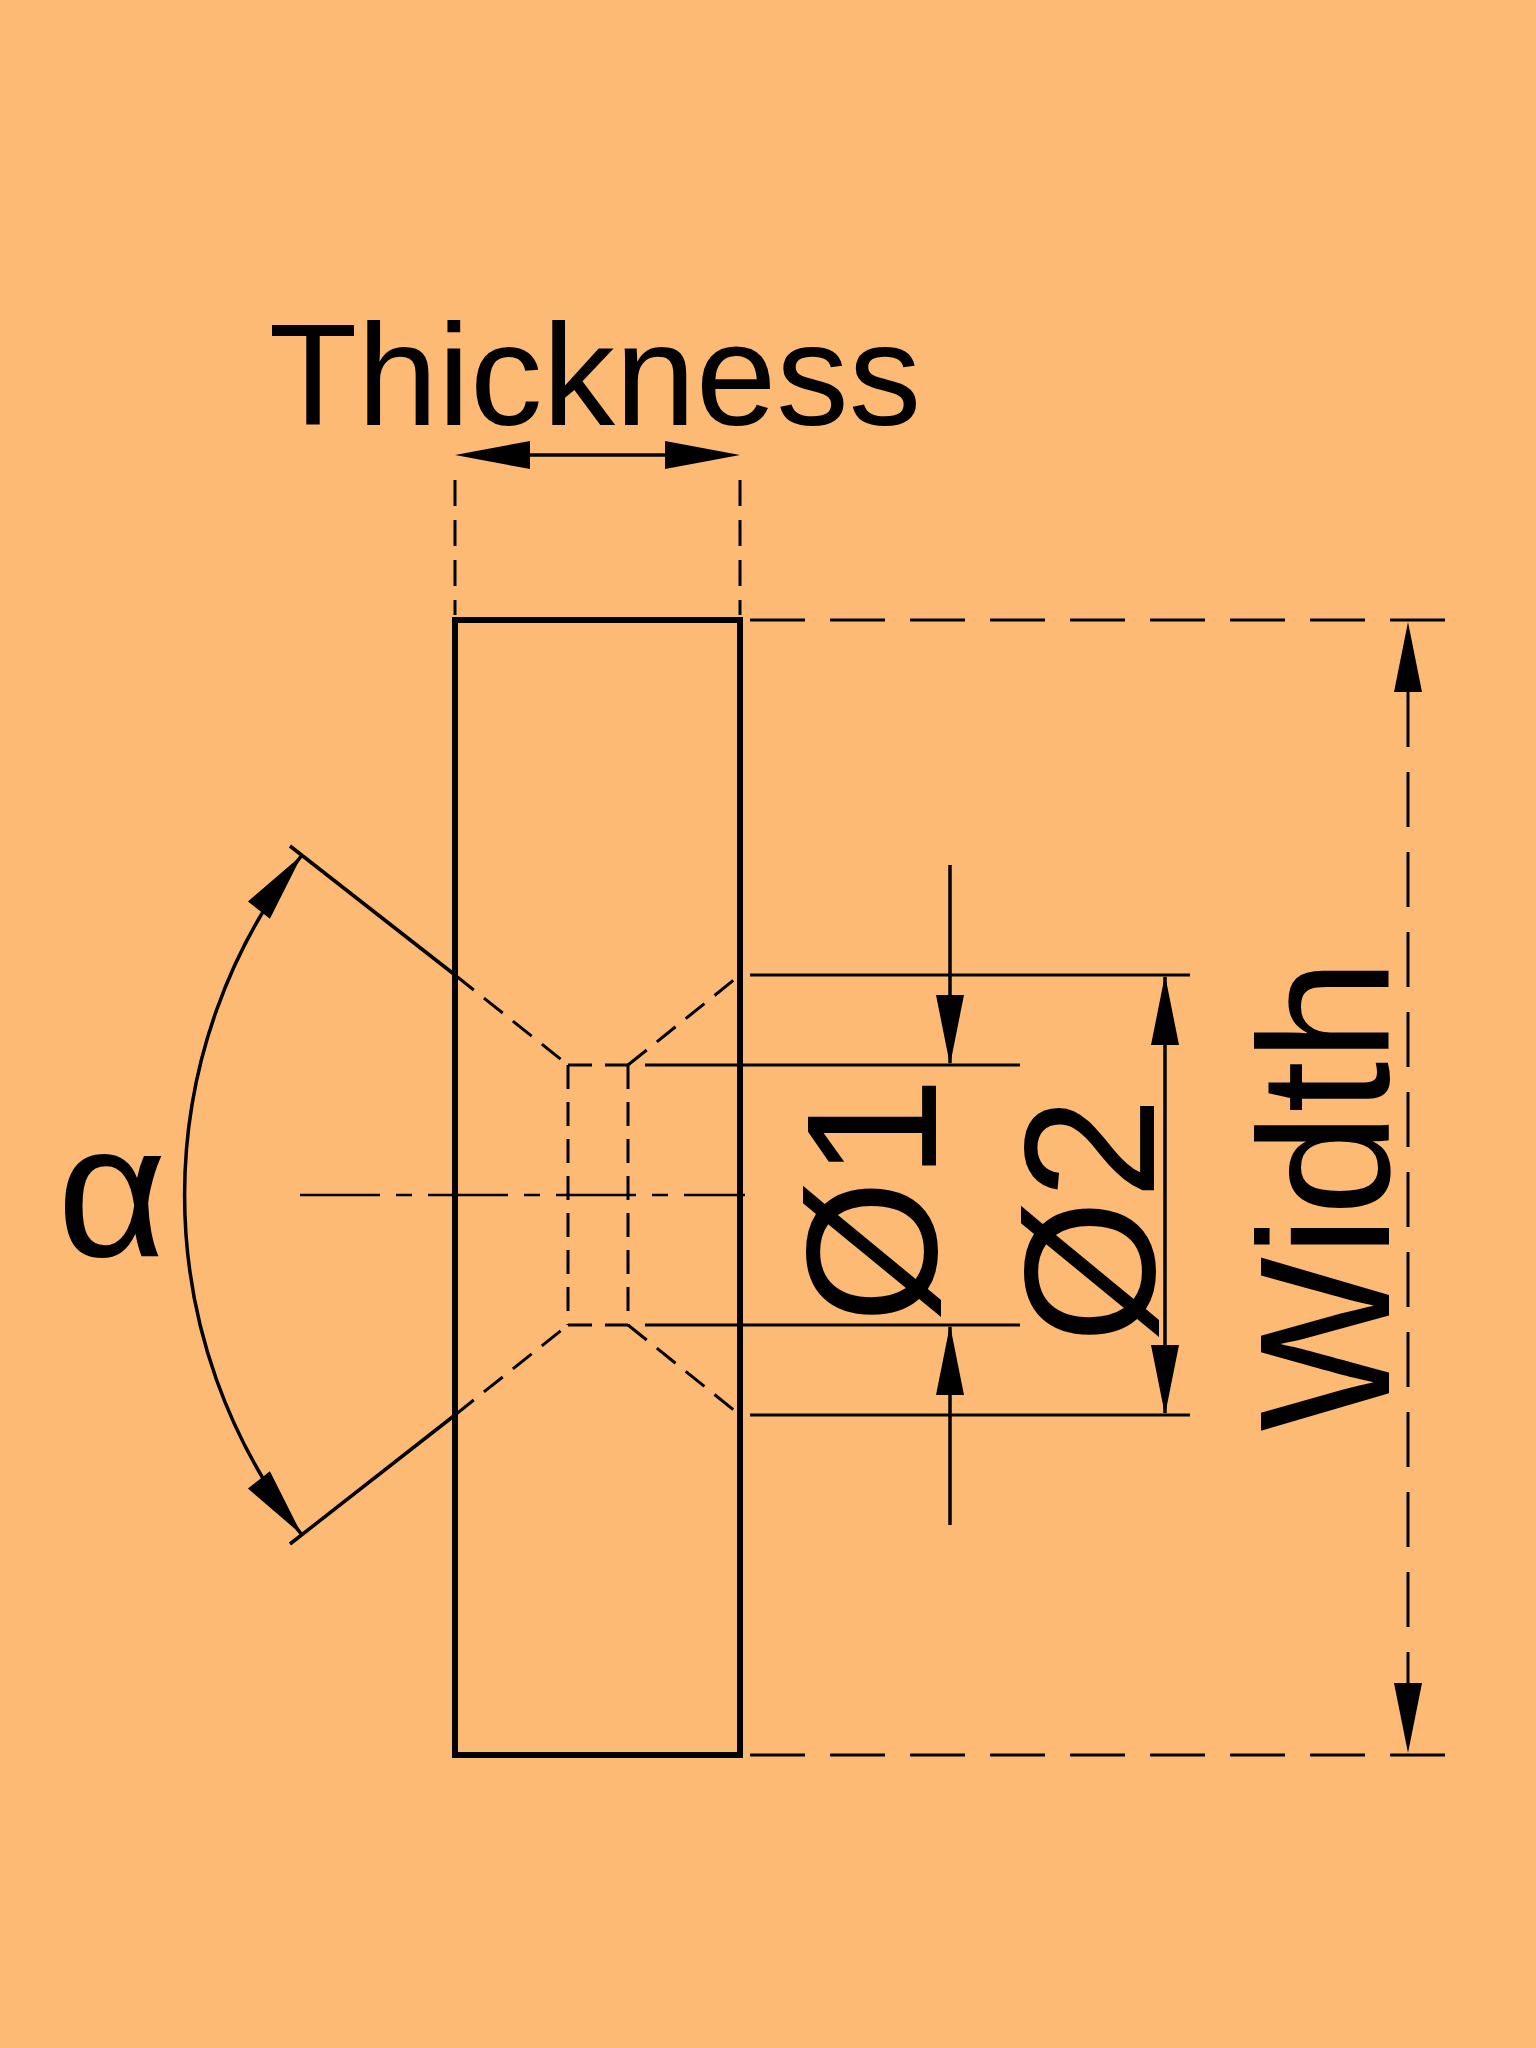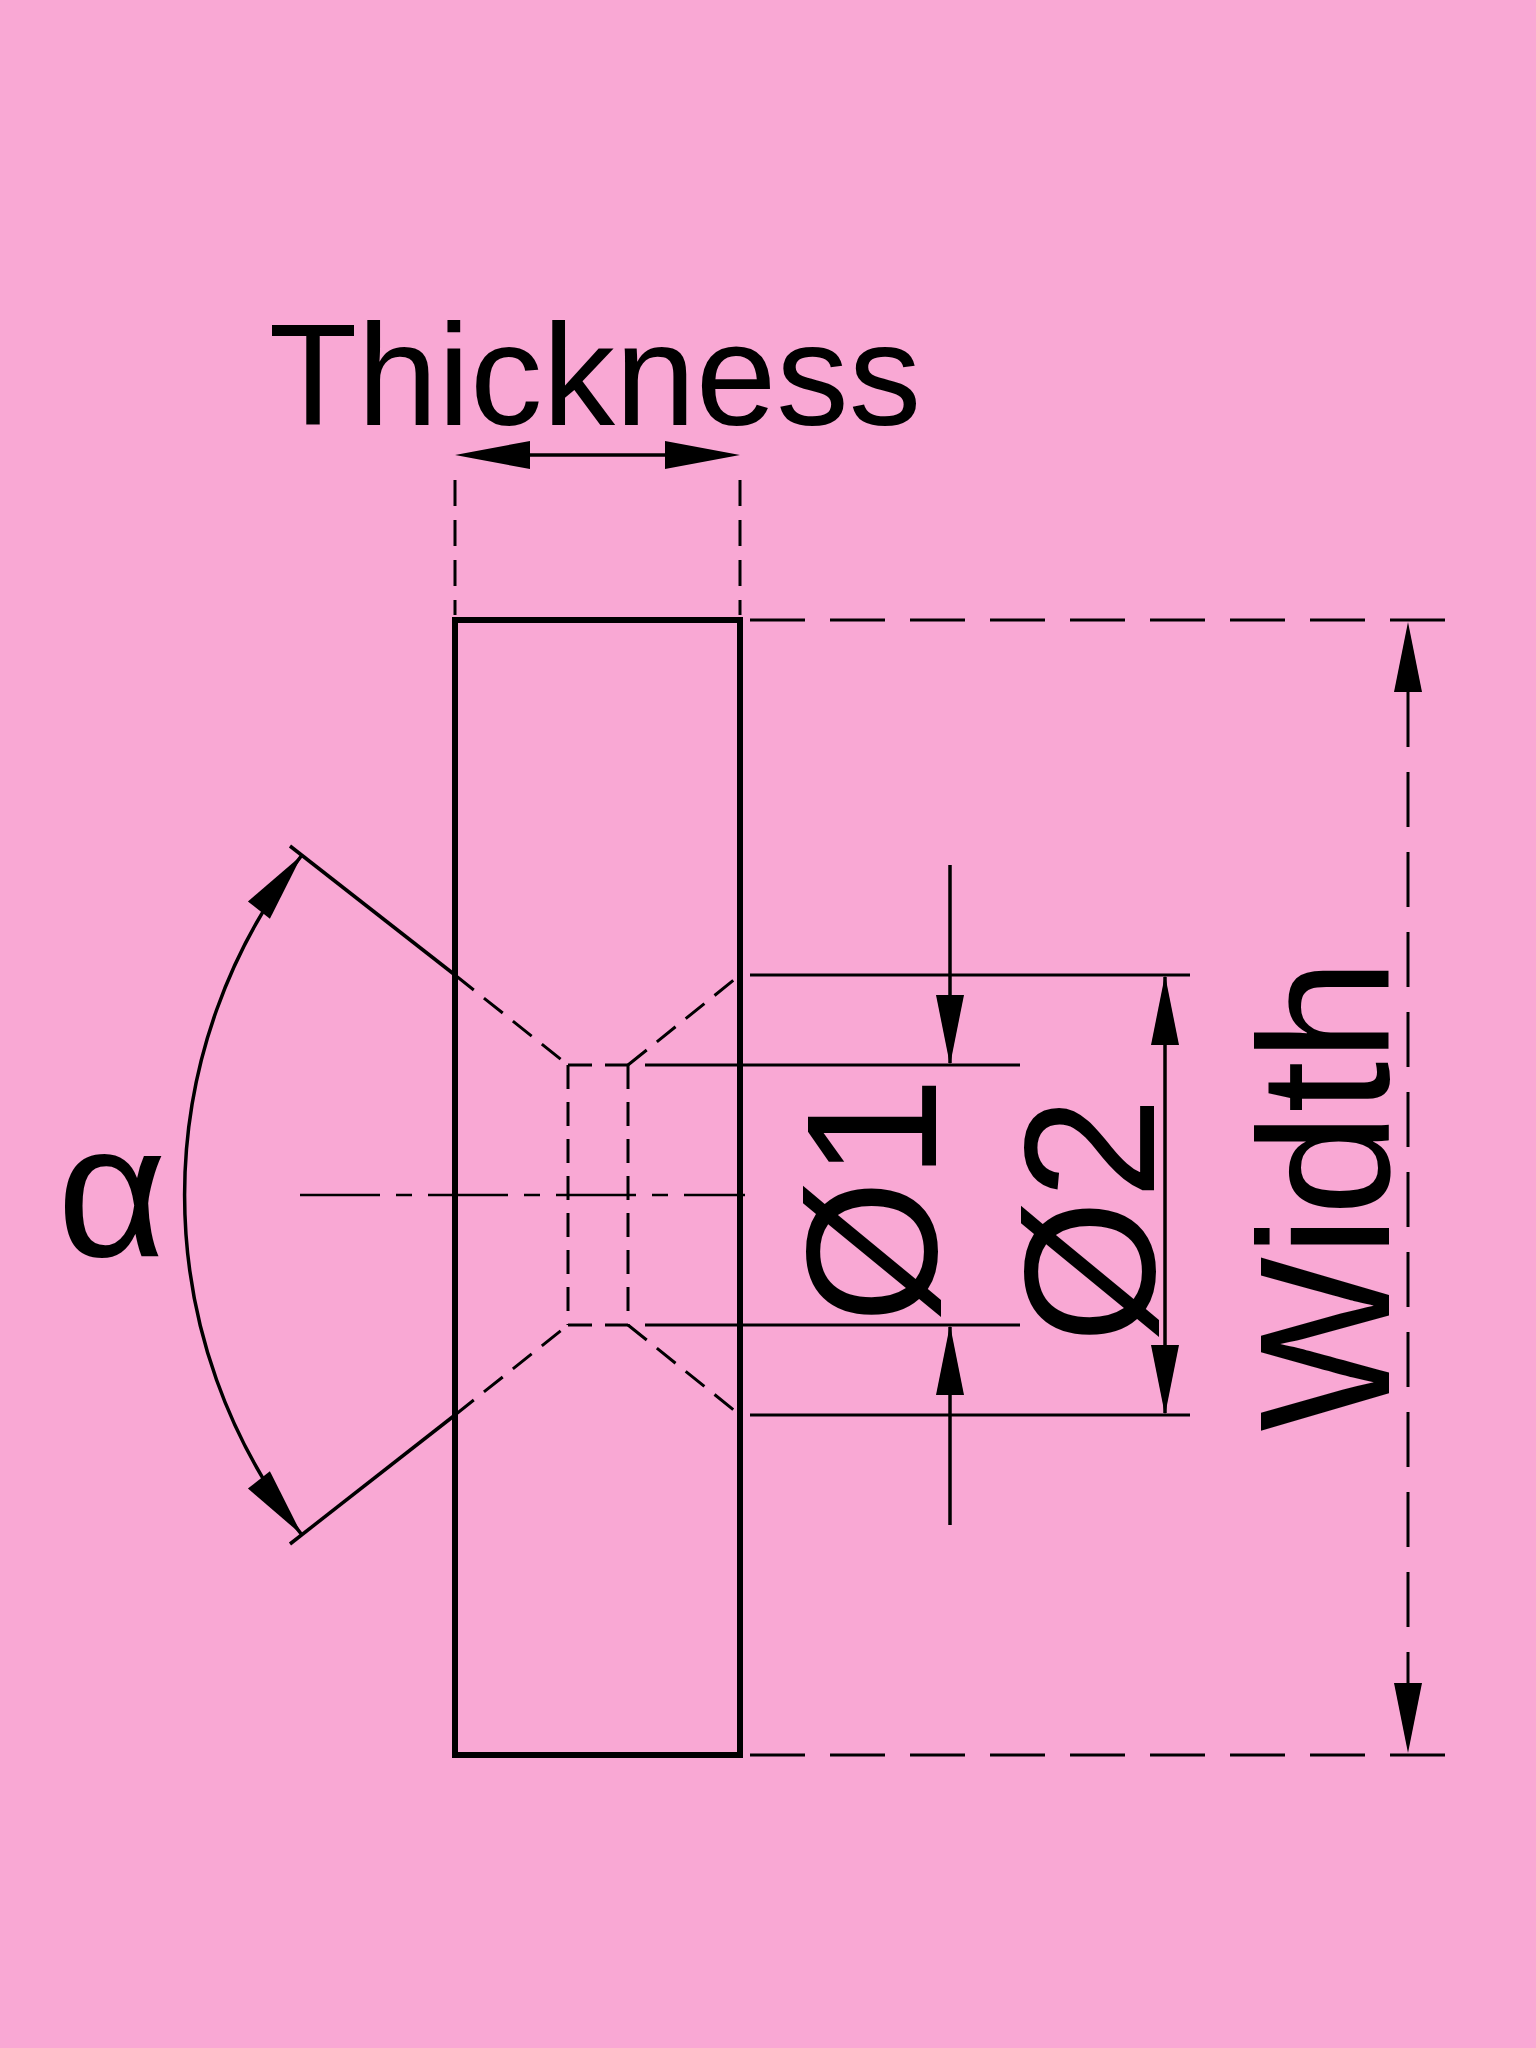--- a/index.html
+++ b/index.html
@@ -1,16 +1,16 @@
 <!DOCTYPE html>
 <html><head>
 <meta charset="utf-8">
 <style>
   html,body{margin:0;padding:0;background:#ffffff;}
-  .stage{position:relative;width:1536px;height:2048px;background:#f9a8d4;overflow:hidden;}
+  .stage{position:relative;width:1536px;height:2048px;background:#fdba74;overflow:hidden;}
   svg{display:block;width:1536px;height:2048px;}
   .outline{fill:none;stroke:#000;stroke-width:6;}
   .thin{fill:none;stroke:#000;stroke-width:3.5;}
   .xline{fill:none;stroke:#000;stroke-width:3;}
   .hiddenl{fill:none;stroke:#000;stroke-width:3;stroke-dasharray:24 13;}
   .extdash{fill:none;stroke:#000;stroke-width:3;stroke-dasharray:26 14;}
   .centerl{fill:none;stroke:#000;stroke-width:2.5;stroke-dasharray:80 16 16 16;}
   .longdash{fill:none;stroke:#000;stroke-width:3;stroke-dasharray:55 25;}
   .head{fill:#000;stroke:none;}
   text{fill:#000;font-family:"Liberation Sans",sans-serif;}

